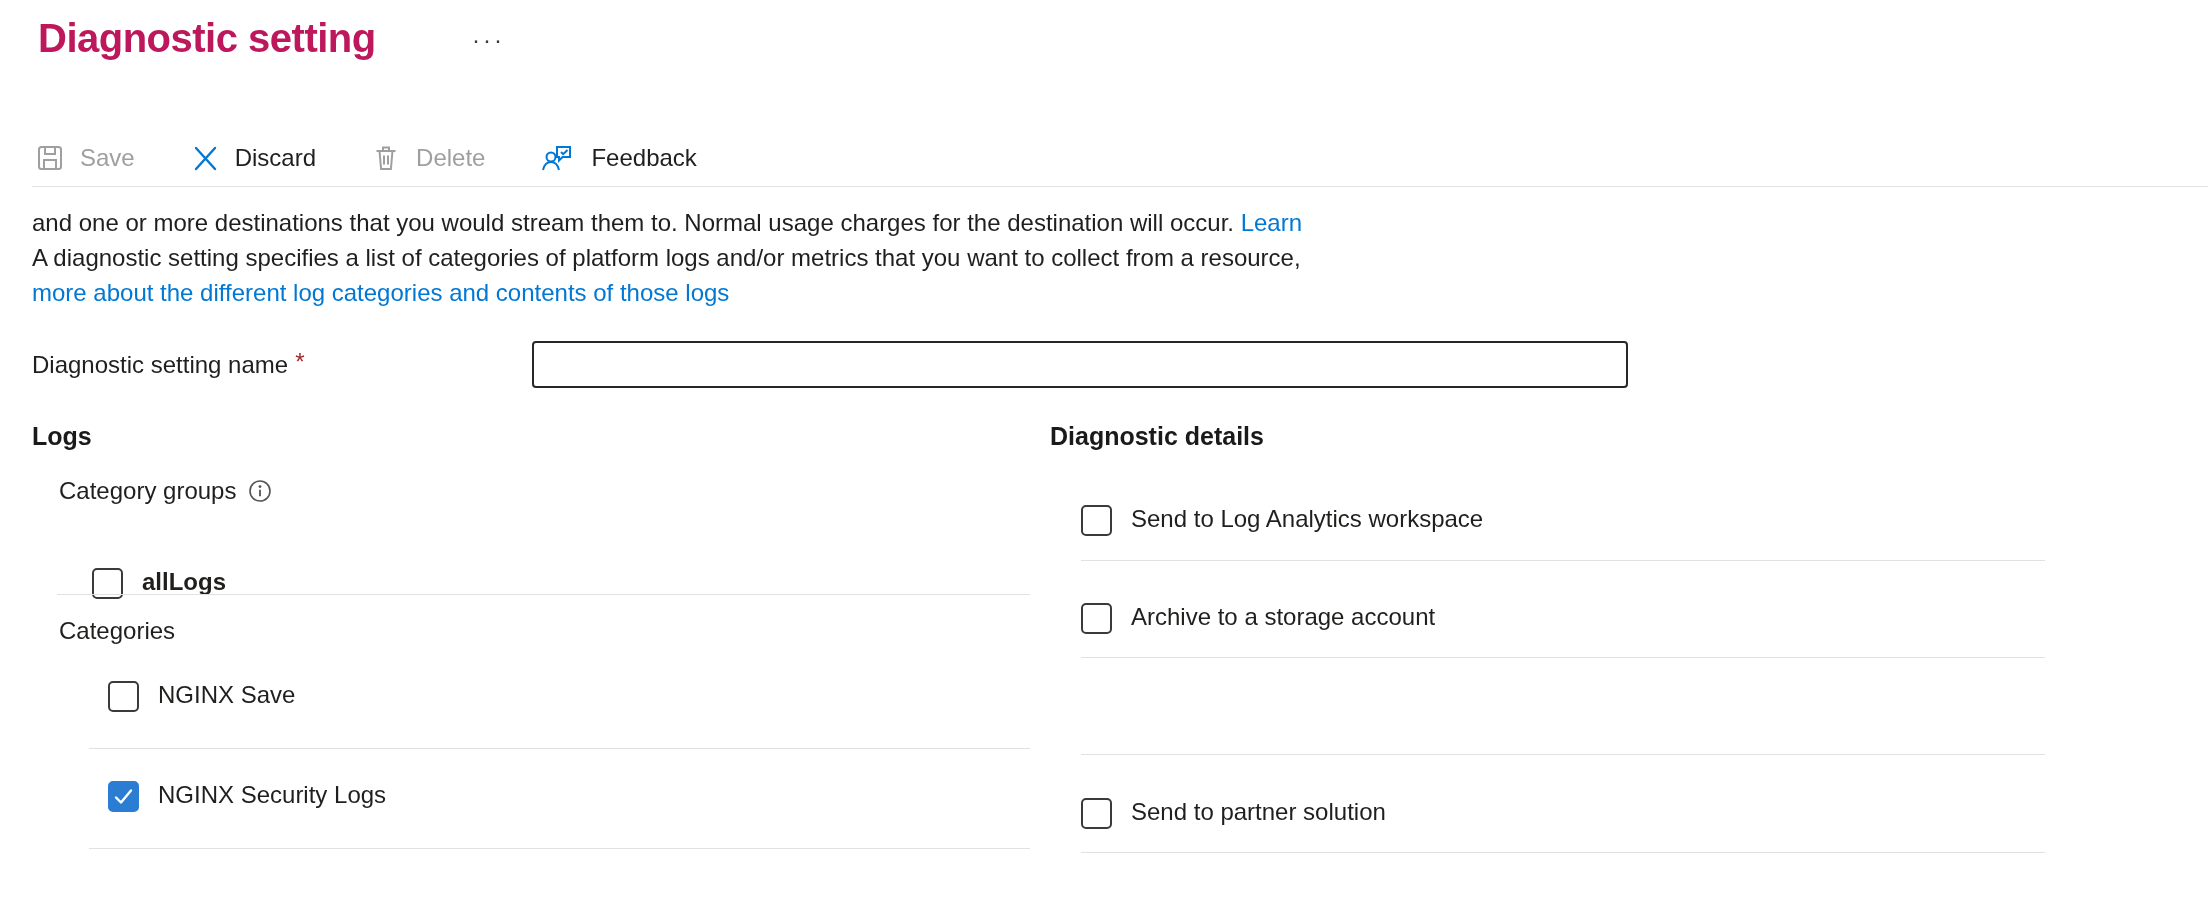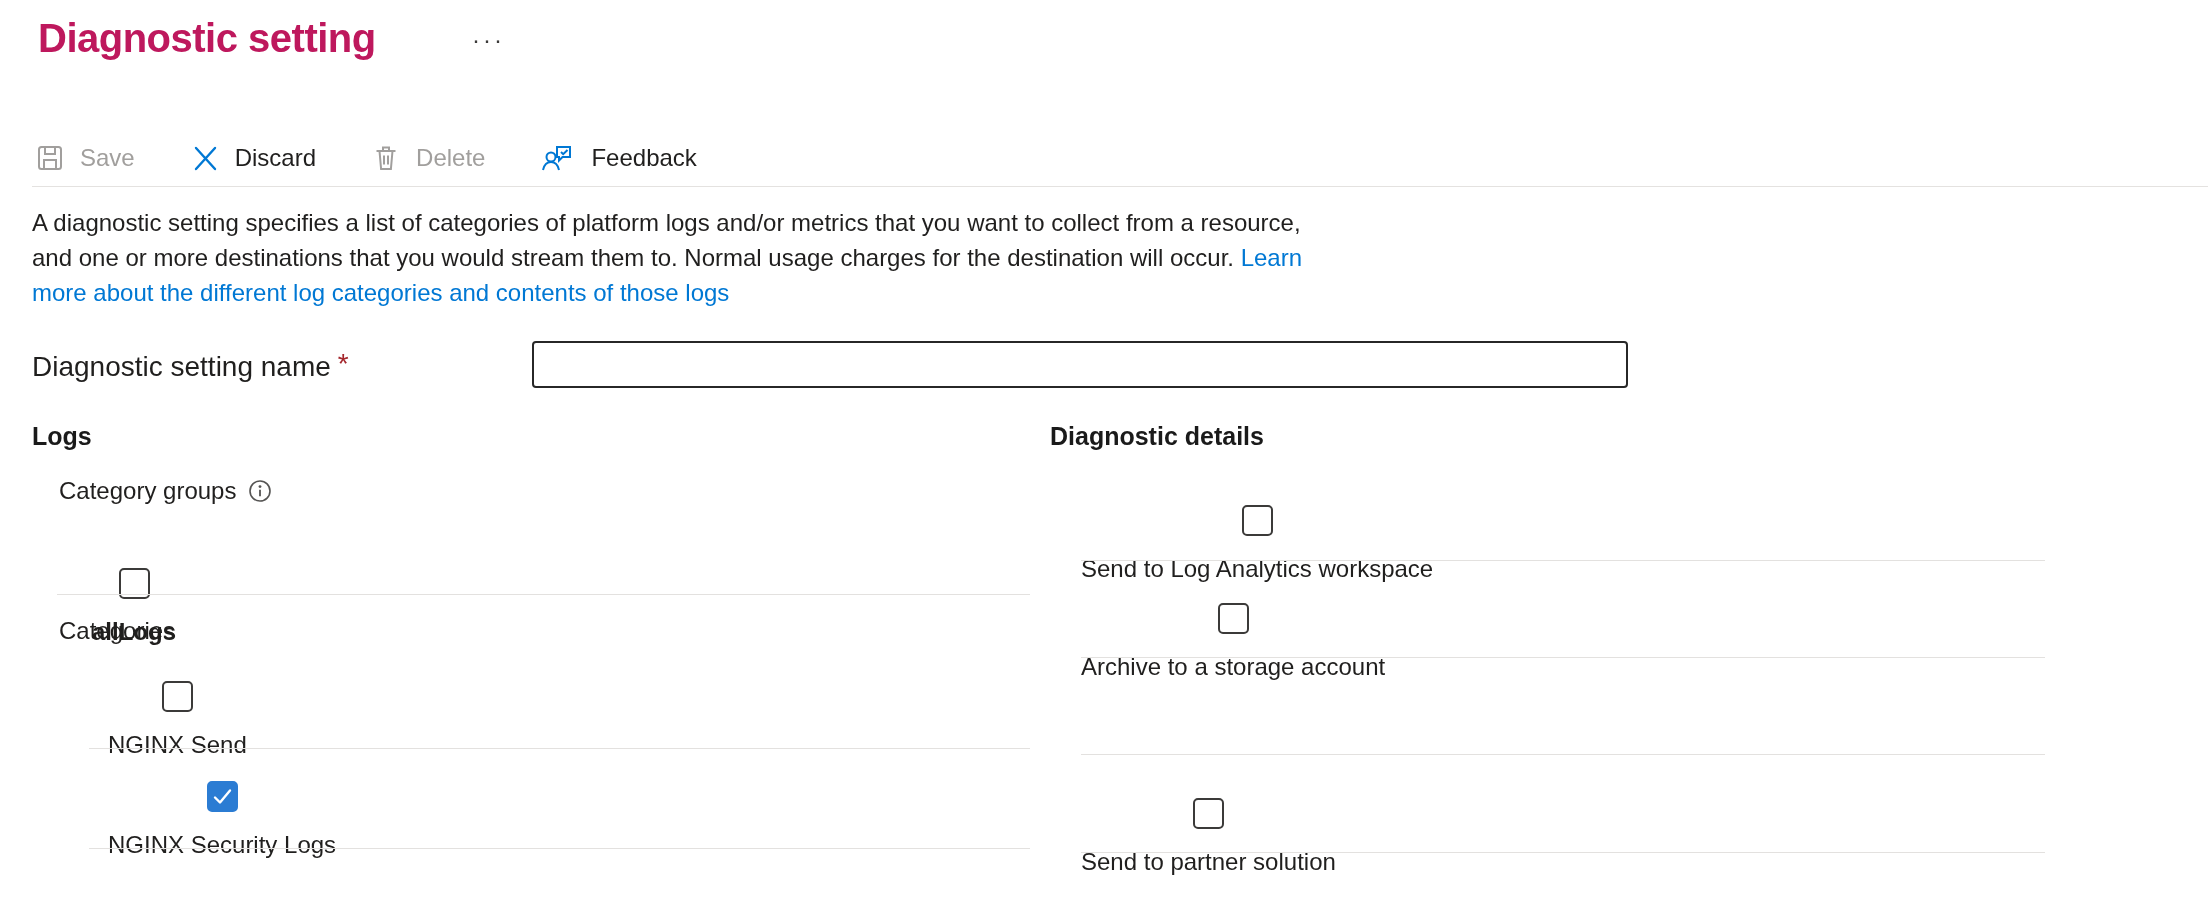--- a/index.html
+++ b/index.html
@@ -23,34 +23,34 @@
   .tb-btn svg { display: block; }
 
   .top-rule { position: absolute; left: 32px; right: 0; top: 186px; height: 1px; background: #e4e2e0; }
 
   
   .description { position: absolute; left: 32px; top: 205px; font-size: 24px;
                  line-height: 35px; white-space: nowrap; }
   .description a { color: #0078d4; text-decoration: none; cursor: pointer; }
 
   
-  .name-label { position: absolute; left: 32px; top: 351px; font-size: 28px; white-space: nowrap; }
+  .name-label { position: absolute; left: 32px; top: 351px; font-size: 24px; white-space: nowrap; }
   .required-marker { color: #a4262c; margin-left: 7px; position: relative; top: -3px; }
   .name-input { position: absolute; left: 532px; top: 341px; width: 1096px; height: 47px;
                 border: 2px solid #272727; border-radius: 4px; background: #fff;
                 font-family: inherit; font-size: 24px; padding: 0 14px; outline: none; }
 
   
   .section-heading { position: absolute; margin: 0; font-size: 25px; font-weight: 700; color: #1a1a1a; }
   .sub-label { position: absolute; font-size: 24px; color: #201f1e; display: flex;
                align-items: center; gap: 12px; white-space: nowrap; }
   .info-btn { background: none; border: none; padding: 0; cursor: pointer; line-height: 0; }
 
   
-  .cb-row { position: absolute; display: flex; align-items: center; gap: 19px; cursor: pointer; flex-direction: column; }
+  .cb-row { position: absolute; display: flex; align-items: flex-start; gap: 19px; cursor: pointer; }
   .checkbox { width: 31px; height: 31px; flex: 0 0 31px; border: 2px solid #3b3a39; border-radius: 5px;
               background: #fff; display: flex; align-items: center; justify-content: center; }
   .checkbox svg { display: none; }
   .checkbox.checked { background: #2b7cd3; border-color: #2b7cd3; }
   .checkbox.checked svg { display: block; }
   .cb-label { font-size: 24px; color: #201f1e; white-space: nowrap; }
 
   .hr { position: absolute; height: 1px; background: #e3e1df; }
 </style>
 </head>
@@ -103,23 +103,23 @@
           <path d="M22 10 l2.2 2.2 L28.5 8" stroke="#0078d4" stroke-width="2" fill="none"></path>
         </svg>
       </span>
       <span>Feedback</span>
     </button>
   </div>
 
   <div class="top-rule"></div>
 
   <div class="description">
-    <div><span>A diagnostic setting specifies a list of categories of platform logs and/or metrics that you want to collect from a resource,</span></div>
     <div><span>and one or more destinations that you would stream them to. Normal usage charges for the destination will occur.</span>
       <a>Learn</a></div>
+    <div><span>A diagnostic setting specifies a list of categories of platform logs and/or metrics that you want to collect from a resource,</span></div>
     <div><a>more about the different log categories and contents of those logs</a></div>
   </div>
 
   <div class="name-label">
     <span>Diagnostic setting name</span><span class="required-marker">*</span>
   </div>
   <input class="name-input" type="text" placeholder="" aria-label="Diagnostic setting name" style="">
 
   <h2 class="section-heading" style="left:32px; top:422px;">Logs</h2>
 
@@ -150,21 +150,21 @@
   <div class="sub-label" style="left:59px; top:617px;">
     <span>Categories</span>
   </div>
 
   <div class="cb-row" style="left:108px; top:681px;">
     <span class="checkbox">
       <span>
         
       </span>
     </span>
-    <span class="cb-label">NGINX Send</span>
+    <span class="cb-label">NGINX Save</span>
   </div>
 
   <div class="hr" style="left:89px; top:748px; width:941px;"></div>
 
   <div class="cb-row" style="left:108px; top:781px;">
     <span class="checkbox checked">
       <span>
         <svg width="27" height="27" viewBox="0 0 27 27" fill="none">
           <path d="M6 14.5 l5 5 L21 7.5" stroke="#fff" stroke-width="2.4" stroke-linecap="round" stroke-linejoin="round"></path>
         </svg>

